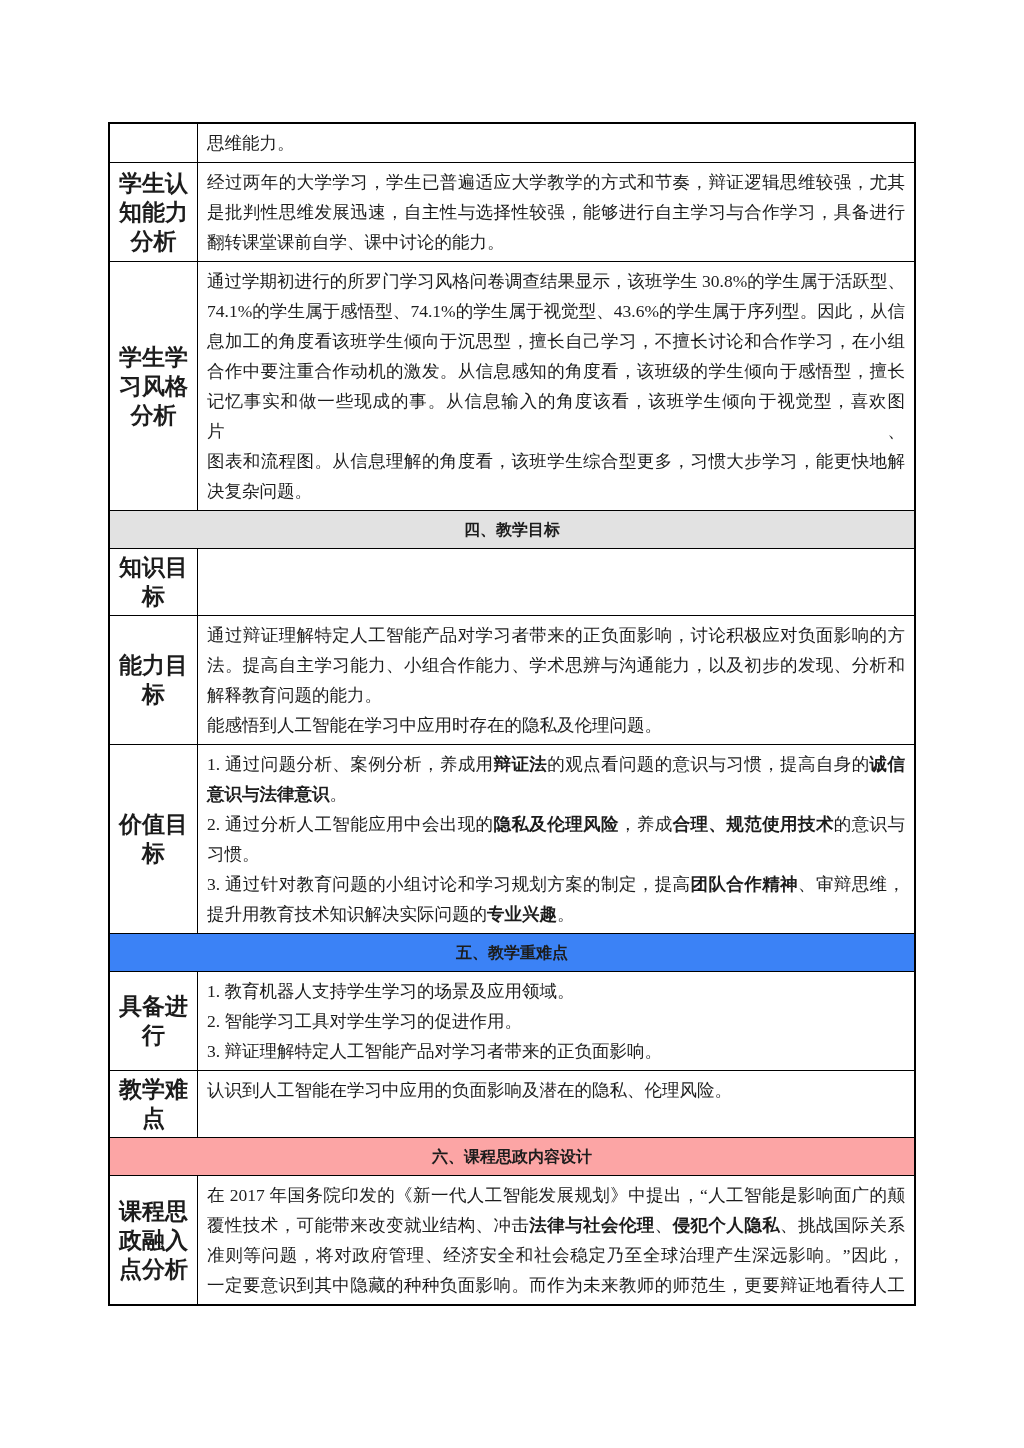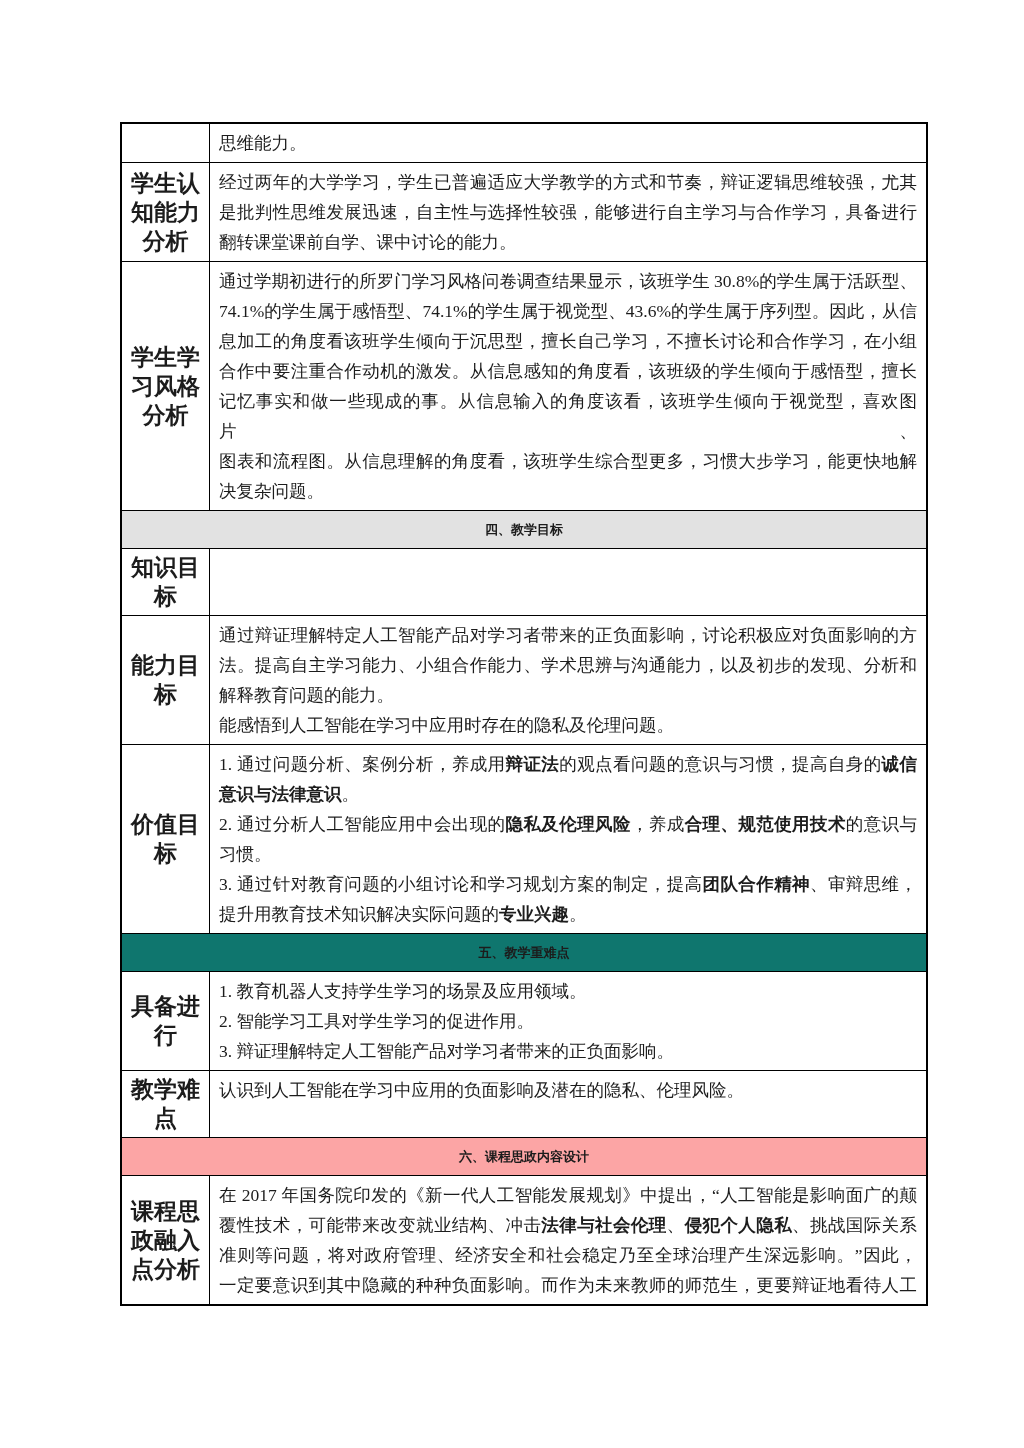--- a/index.html
+++ b/index.html
@@ -11,21 +11,21 @@
   }
   .page {
     position: relative;
     width: 1024px;
     height: 1448px;
     background: #ffffff;
     overflow: hidden;
   }
   .doc-table {
     position: absolute;
-    left: 120px;
+    left: 108px;
     top: 122px;
     width: 808px;
     box-sizing: border-box;
     border: 2px solid #000;
   }
   .row {
     display: flex;
     border-top: 1.5px solid #000;
   }
   .doc-table > div:first-child {
@@ -59,21 +59,21 @@
     text-align: justify;
     text-align-last: justify;
   }
   .seg-b {
     font-weight: bold;
   }
   .section-row {
     border-top: 1.5px solid #000;
     text-align: center;
     font-weight: bold;
-    font-size: 13px;
+    font-size: 16px;
     line-height: 33px;
     padding: 2px 0;
   }
 </style>
 </head>
 <body>
 
 <div class="page">
   <div class="doc-table" style="border-color: rgb(0, 0, 0);">
       <div class="row">
@@ -119,21 +119,21 @@
         <div class="label-cell">价值目标</div>
         <div class="content-cell">
           <div class="line fill"><span>1. 通过问题分析、案例分析，养成用</span><span class="seg-b">辩证法</span><span>的观点看问题的意识与习惯，提高自身的</span><span class="seg-b">诚信</span></div>
           <div class="line"><span class="seg-b">意识与法律意识</span><span>。</span></div>
           <div class="line fill"><span>2. 通过分析人工智能应用中会出现的</span><span class="seg-b">隐私及伦理风险</span><span>，养成</span><span class="seg-b">合理、规范使用技术</span><span>的意识与</span></div>
           <div class="line"><span>习惯。</span></div>
           <div class="line fill"><span>3. 通过针对教育问题的小组讨论和学习规划方案的制定，提高</span><span class="seg-b">团队合作精神</span><span>、审辩思维，</span></div>
           <div class="line"><span>提升用教育技术知识解决实际问题的</span><span class="seg-b">专业兴趣</span><span>。</span></div>
         </div>
       </div>
-      <div class="section-row" style="background: #0f766e;">五、教学重难点</div>
+      <div class="section-row" style="background: #3b82f6;">五、教学重难点</div>
       <div class="row">
         <div class="label-cell">具备进行</div>
         <div class="content-cell">
           <div class="line"><span>1. 教育机器人支持学生学习的场景及应用领域。</span></div>
           <div class="line"><span>2. 智能学习工具对学生学习的促进作用。</span></div>
           <div class="line"><span>3. 辩证理解特定人工智能产品对学习者带来的正负面影响。</span></div>
         </div>
       </div>
       <div class="row">
         <div class="label-cell">教学难点</div>

